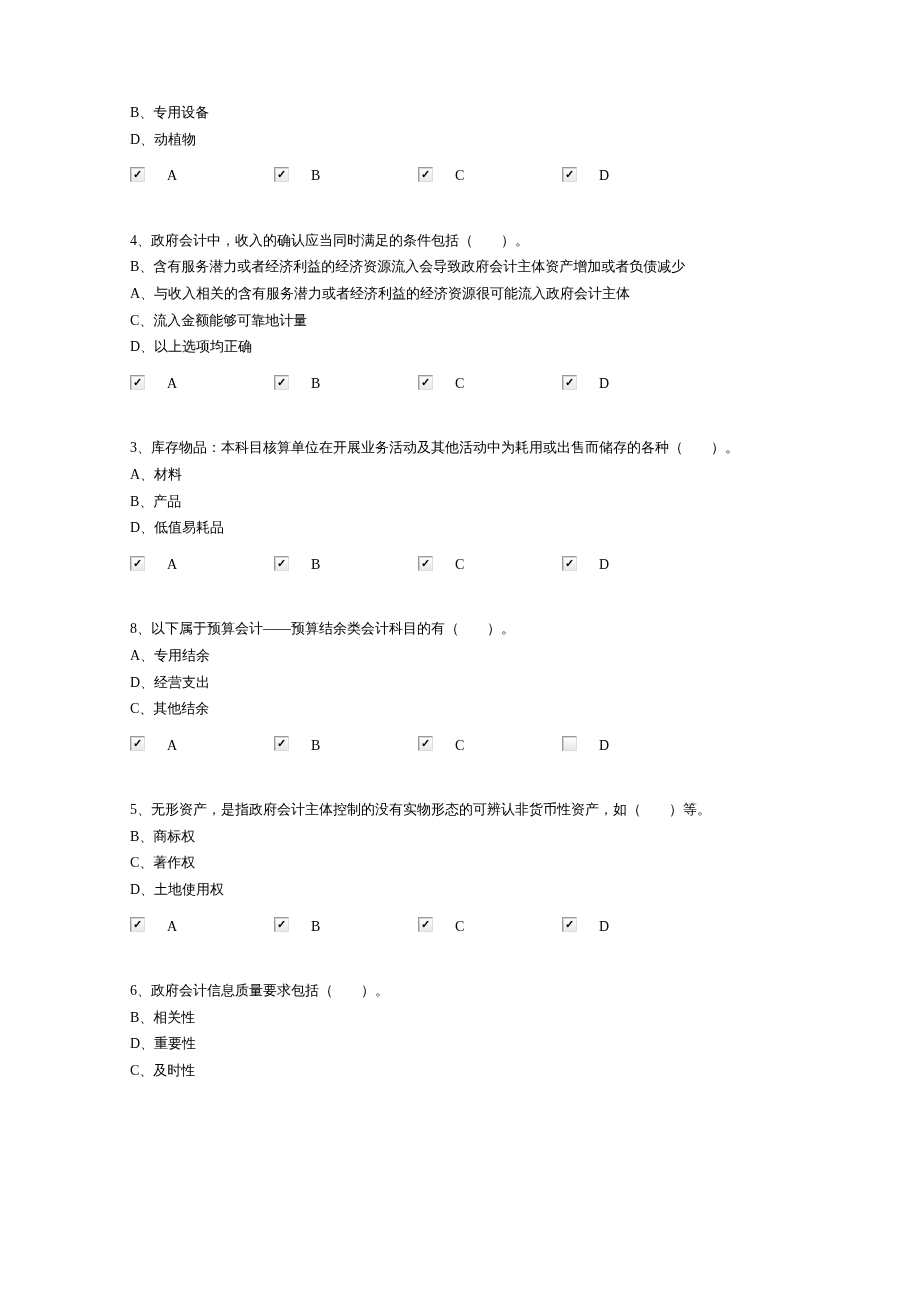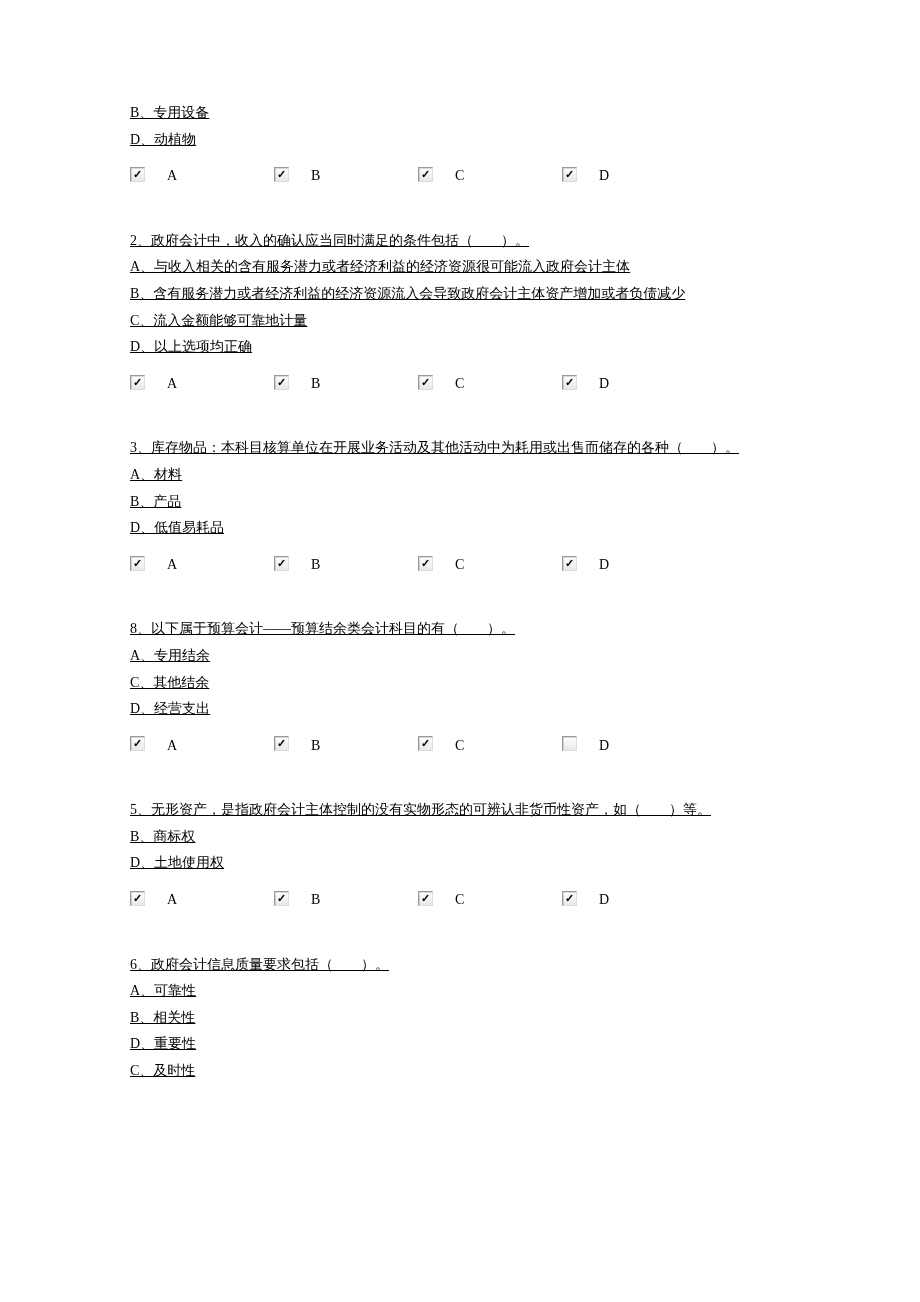--- a/index.html
+++ b/index.html
@@ -6,21 +6,21 @@
     body {
       width: 920px;
       background: #fff;
       font-family: "SimSun", "宋体", serif;
       font-size: 14px;
       color: #000;
       line-height: 1.9;
       padding: 100px 130px 60px 130px;
     }
     .question-block { margin-bottom: 38px; }
-    .q-line { white-space: nowrap; text-decoration: underline; }
+    .q-line { white-space: nowrap; }
     .checkbox-row {
       display: flex;
       align-items: center;
       margin-top: 6px;
       margin-bottom: 4px;
     }
     .cb-item {
       display: flex;
       align-items: center;
       width: 144px;
@@ -70,23 +70,23 @@
           <div class="cb-box">✓</div>
           <span class="cb-label">C</span>
         </div>
         <div class="cb-item">
           <div class="cb-box">✓</div>
           <span class="cb-label">D</span>
         </div>
       </div>
     </div>
     <div class="question-block">
-      <div class="q-line">2、政府会计中，收入的确认应当同时满足的条件包括（　　）。</div>
+      <div class="q-line">4、政府会计中，收入的确认应当同时满足的条件包括（　　）。</div>
+      <div class="q-line">B、含有服务潜力或者经济利益的经济资源流入会导致政府会计主体资产增加或者负债减少</div>
       <div class="q-line">A、与收入相关的含有服务潜力或者经济利益的经济资源很可能流入政府会计主体</div>
-      <div class="q-line">B、含有服务潜力或者经济利益的经济资源流入会导致政府会计主体资产增加或者负债减少</div>
       <div class="q-line">C、流入金额能够可靠地计量</div>
       <div class="q-line">D、以上选项均正确</div>
       <div class="checkbox-row">
         <div class="cb-item">
           <div class="cb-box">✓</div>
           <span class="cb-label">A</span>
         </div>
         <div class="cb-item">
           <div class="cb-box">✓</div>
           <span class="cb-label">B</span>
@@ -121,22 +121,22 @@
         </div>
         <div class="cb-item">
           <div class="cb-box">✓</div>
           <span class="cb-label">D</span>
         </div>
       </div>
     </div>
     <div class="question-block">
       <div class="q-line">8、以下属于预算会计——预算结余类会计科目的有（　　）。</div>
       <div class="q-line">A、专用结余</div>
+      <div class="q-line">D、经营支出</div>
       <div class="q-line">C、其他结余</div>
-      <div class="q-line">D、经营支出</div>
       <div class="checkbox-row">
         <div class="cb-item">
           <div class="cb-box">✓</div>
           <span class="cb-label">A</span>
         </div>
         <div class="cb-item">
           <div class="cb-box">✓</div>
           <span class="cb-label">B</span>
         </div>
         <div class="cb-item">
@@ -145,20 +145,21 @@
         </div>
         <div class="cb-item">
           <div class="cb-box"></div>
           <span class="cb-label">D</span>
         </div>
       </div>
     </div>
     <div class="question-block">
       <div class="q-line">5、无形资产，是指政府会计主体控制的没有实物形态的可辨认非货币性资产，如（　　）等。</div>
       <div class="q-line">B、商标权</div>
+      <div class="q-line">C、著作权</div>
       <div class="q-line">D、土地使用权</div>
       <div class="checkbox-row">
         <div class="cb-item">
           <div class="cb-box">✓</div>
           <span class="cb-label">A</span>
         </div>
         <div class="cb-item">
           <div class="cb-box">✓</div>
           <span class="cb-label">B</span>
         </div>
@@ -167,18 +168,17 @@
           <span class="cb-label">C</span>
         </div>
         <div class="cb-item">
           <div class="cb-box">✓</div>
           <span class="cb-label">D</span>
         </div>
       </div>
     </div>
     <div class="question-block">
       <div class="q-line">6、政府会计信息质量要求包括（　　）。</div>
-      <div class="q-line">A、可靠性</div>
       <div class="q-line">B、相关性</div>
       <div class="q-line">D、重要性</div>
       <div class="q-line">C、及时性</div>
     </div>
   </div>
 
 </body></html>

